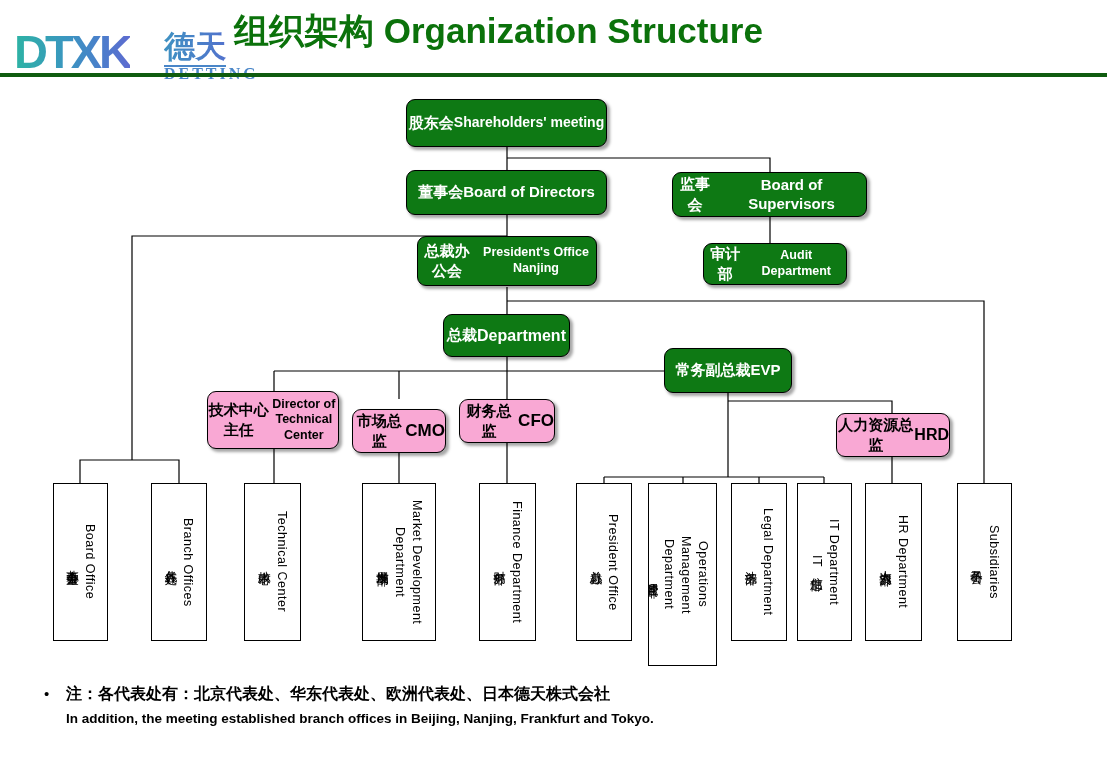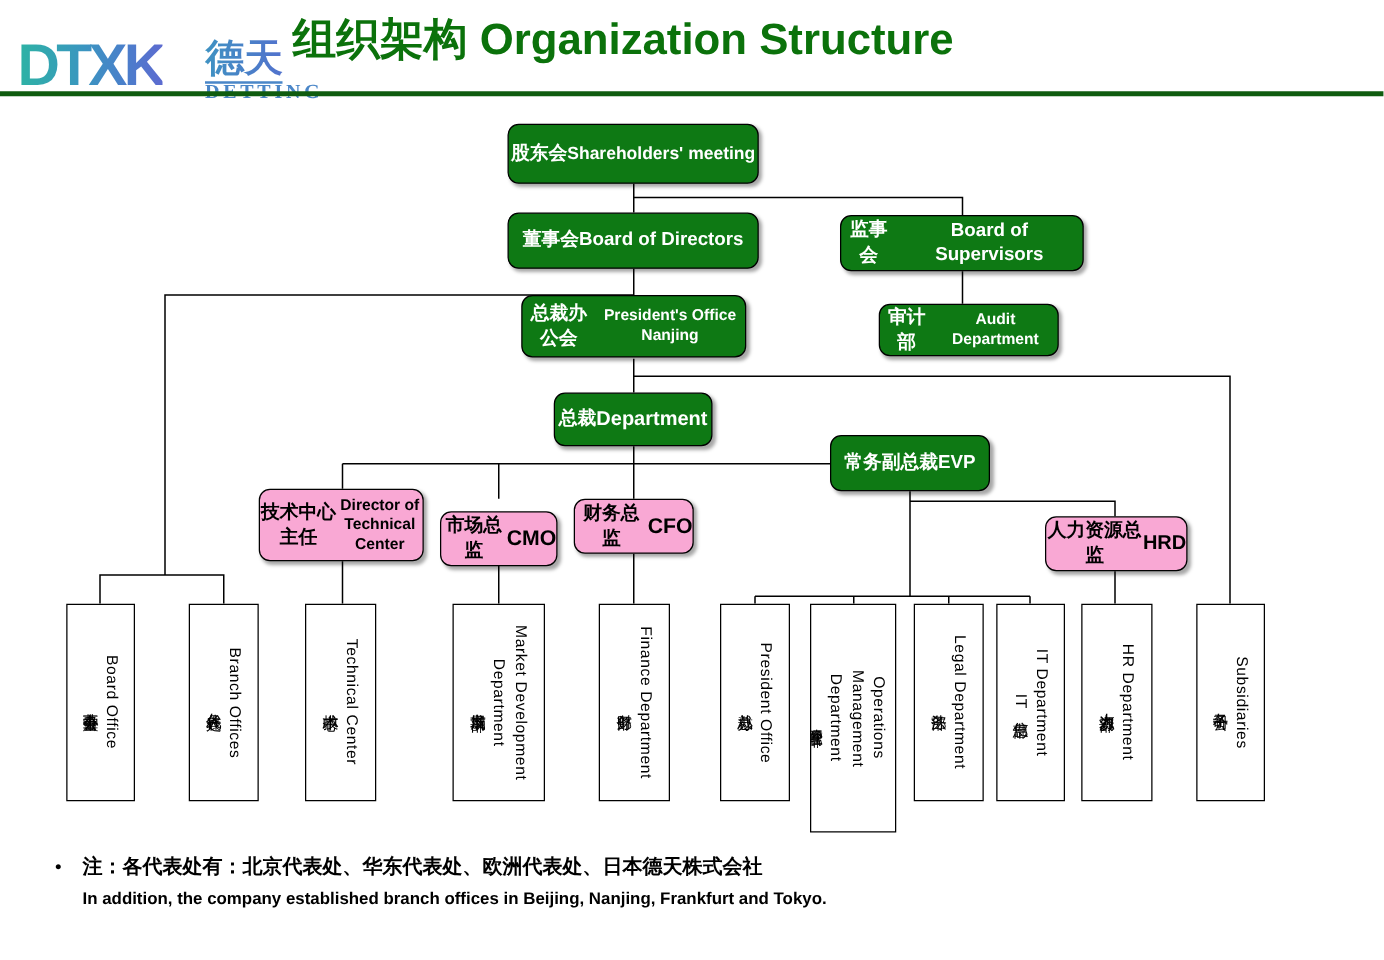--- a/index.html
+++ b/index.html
@@ -174,16 +174,16 @@
   <div class="vbox" style="left:957px;top:483px;width:55px;height:158px">
     <span class="vtext">Subsidiaries
 各子公司</span>
   </div>
 
   <div class="footnote">
     <div class="fn-row">
       <span class="fn-bullet">•</span>
       <span class="fn-zh">注：各代表处有：北京代表处、华东代表处、欧洲代表处、日本德天株式会社</span>
     </div>
-    <div class="fn-en">In addition, the company established branch offices in Beijing, Nanjing, Frankfurt and Tokyo.</div>
+    <div class="fn-en">In addition, the meeting established branch offices in Beijing, Nanjing, Frankfurt and Tokyo.</div>
   </div>
 
 </div>
 
 </body></html>

